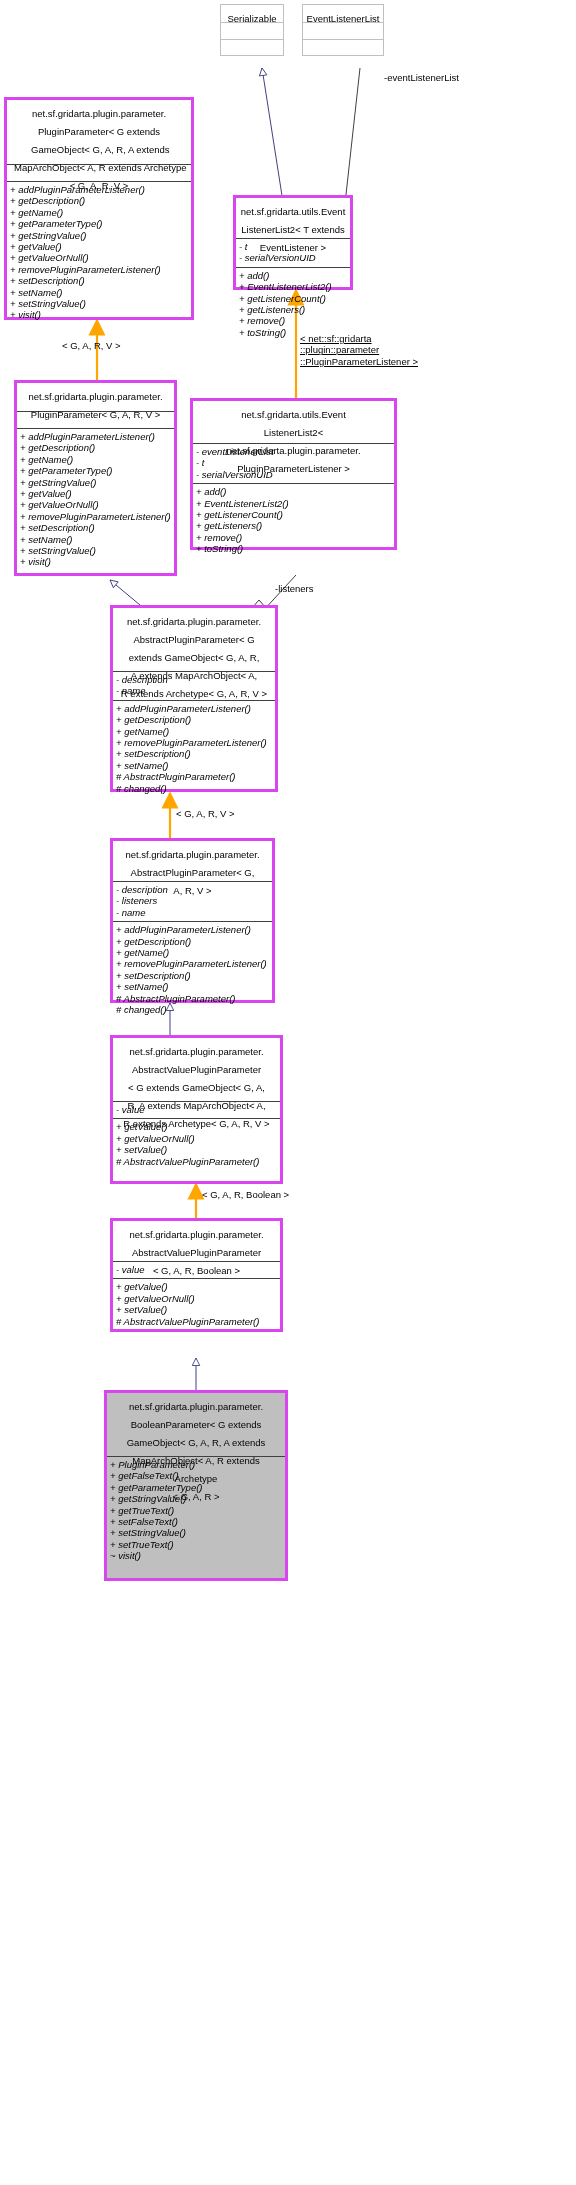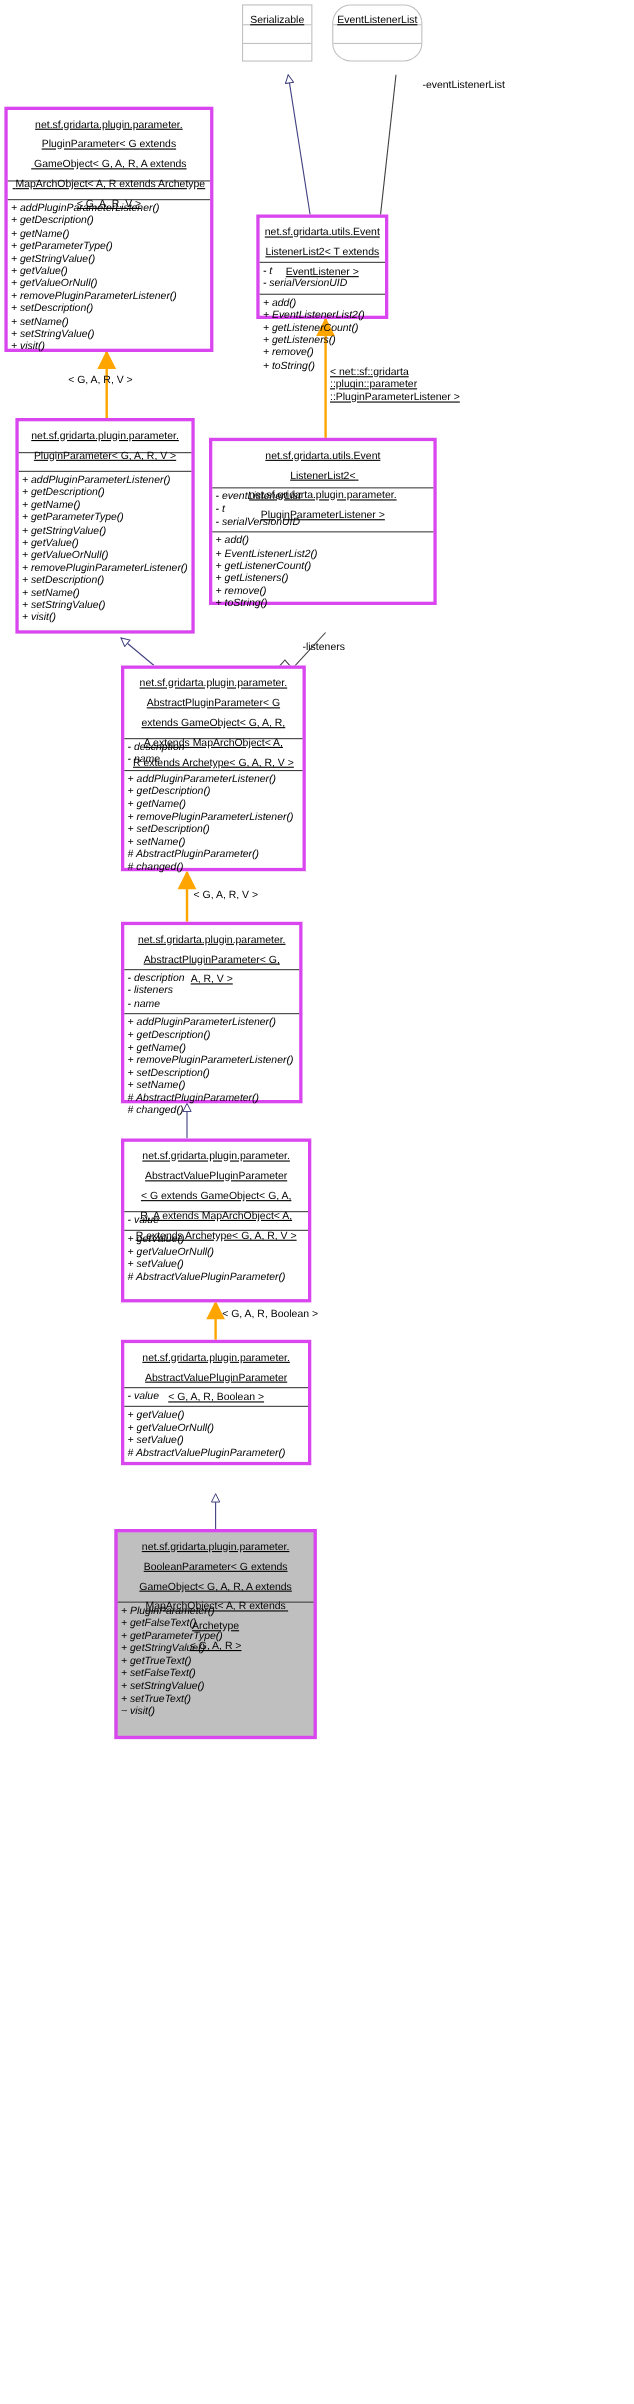--- a/index.html
+++ b/index.html
@@ -41,21 +41,20 @@
   .node.light {
     border: 1px solid #c0c0c0;
   }
   .sec {
     box-sizing: border-box;
     padding: 2px 3px 3px 3px;
   }
   .sec.title {
     text-align: center;
     padding: 3px 3px 4px 3px;
-    text-decoration: underline;
   }
   .sec + .sec {
     border-top: 1px solid #404040;
     font-style: italic;
   }
   .node.light .sec + .sec {
     border-top: 1px solid #c0c0c0;
   }
   .sec.empty {
     height: 17px;
@@ -118,21 +117,21 @@
   </svg>
 
   <div class="node light" style="left:220px; top:4px; width:64px; height:52px;">
     <div class="sec title" style="height:17px;">
       <span class="lbl">Serializable</span>
     </div>
     <div class="sec empty"></div>
     <div class="sec empty"></div>
   </div>
 
-  <div class="node light" style="left:302px; top:4px; width:82px; height:52px;border-radius:17px;">
+  <div class="node light" style="left:302px; top:4px; width:82px; height:52px;">
     <div class="sec title" style="height:17px;">
       <span class="lbl">EventListenerList</span>
     </div>
     <div class="sec empty"></div>
     <div class="sec empty"></div>
   </div>
 
   <div class="edge-label" style="left:356px; top:72px;margin-left:28px;">-eventListenerList</div>
 
   <div class="node" style="left:4px; top:97px; width:190px; height:223px;">

